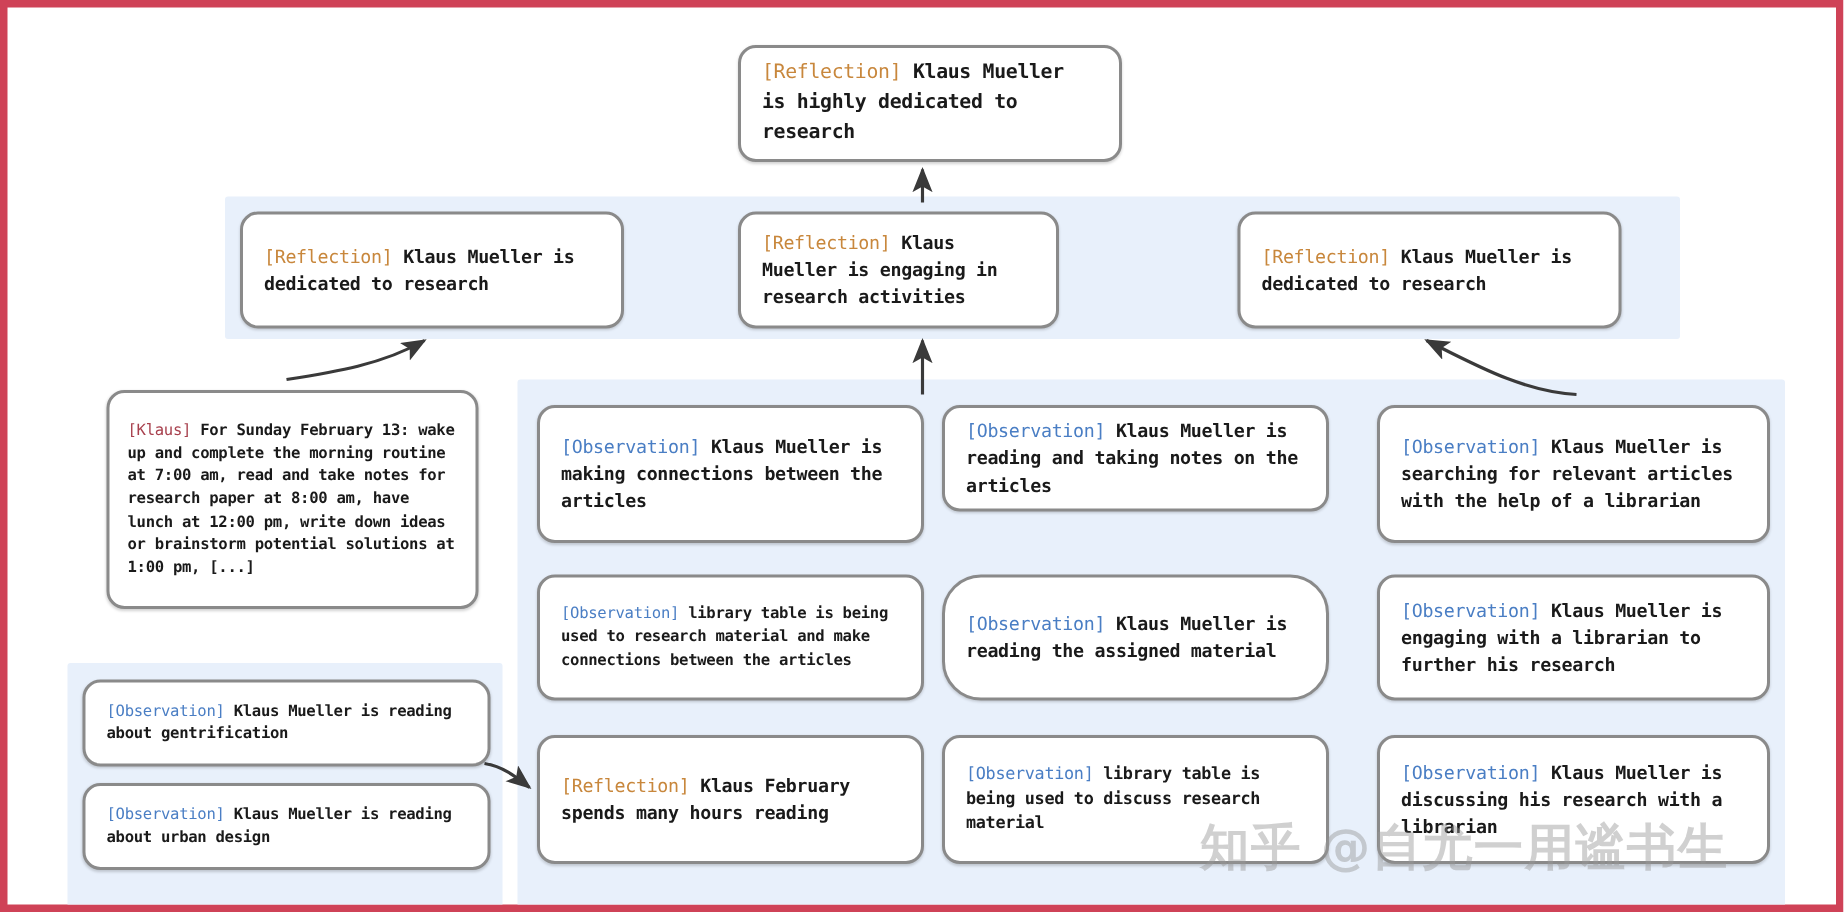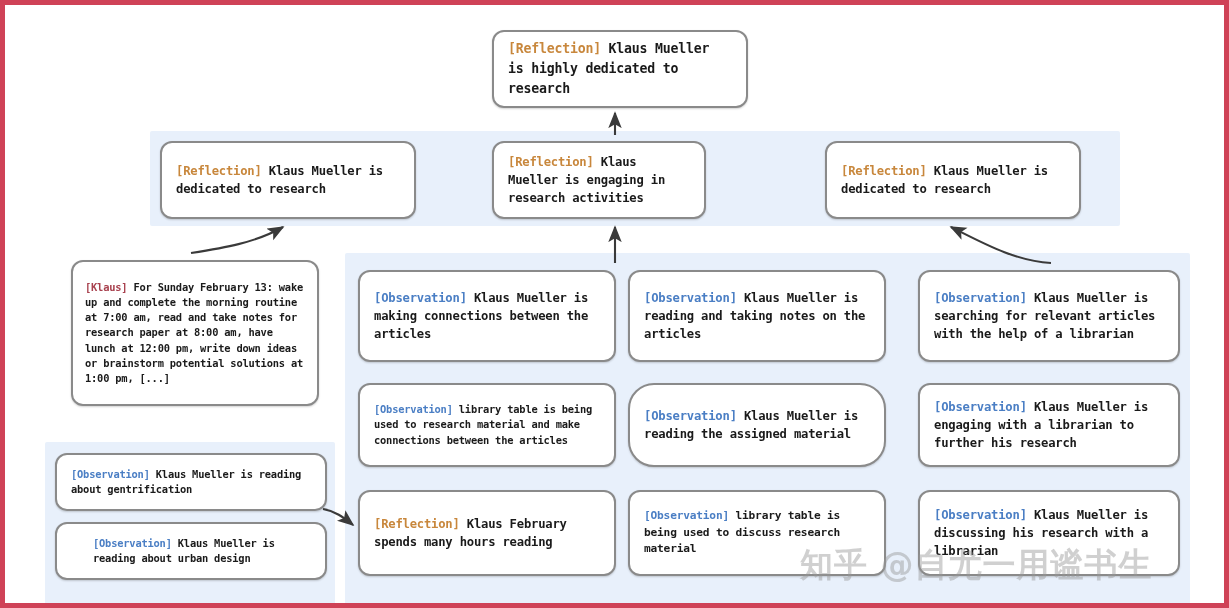--- a/index.html
+++ b/index.html
@@ -41,21 +41,21 @@
   }
   .node .txt {
     padding: 0 14px;
     font-weight: bold;
     color: #1a1a1a;
     line-height: 1.5;
     letter-spacing: -0.2px;
     white-space: pre-wrap;
     word-break: normal;
   }
-  .tag { font-weight: bold; }
+  .tag { font-weight: normal; }
   .tag-reflection  { color: #c8873c; }
   .tag-observation { color: #4a7ec4; }
   .tag-plan        { color: #a8414e; }
 
   .fs13 .txt { font-size: 13.2px; }
   .fs12 .txt { font-size: 12.2px; }
   .fs11 .txt { font-size: 11.2px; }
   .fs10 .txt { font-size: 10.4px; line-height: 1.45; }
 
   
@@ -65,29 +65,29 @@
   #node-refl-1     { left: 155px; top: 136px; width: 256px; height: 78px; }
   #node-refl-2     { left: 487px; top: 136px; width: 214px; height: 78px; }
   #node-refl-3     { left: 820px; top: 136px; width: 256px; height: 78px; }
 
   
   #node-plan       { left: 66px;  top: 255px; width: 248px; height: 146px; }
   #node-plan .txt  { padding: 0 12px; }
 
   
   #node-obs-gentri { left: 50px;  top: 448px; width: 272px; height: 58px; }
-  #node-obs-urban  { left: 50px;  top: 517px; width: 272px; height: 58px; padding-left: 22px; }
+  #node-obs-urban  { left: 50px;  top: 517px; width: 272px; height: 58px; }
 
   
   #node-c1-r1      { left: 353px; top: 265px; width: 258px; height: 92px; }
   #node-c1-r2      { left: 353px; top: 378px; width: 258px; height: 84px; }
   #node-c1-r3      { left: 353px; top: 485px; width: 258px; height: 86px; }
 
   
-  #node-c2-r1      { left: 623px; top: 265px; width: 258px; height: 92px; }
+  #node-c2-r1      { left: 623px; top: 265px; width: 258px; height: 71px; }
   #node-c2-r2      { left: 623px; top: 378px; width: 258px; height: 84px; border-radius: 26px; }
   #node-c2-r3      { left: 623px; top: 485px; width: 258px; height: 86px; }
 
   
   #node-c3-r1      { left: 913px; top: 265px; width: 262px; height: 92px; border-radius: 12px; }
   #node-c3-r2      { left: 913px; top: 378px; width: 262px; height: 84px; }
   #node-c3-r3      { left: 913px; top: 485px; width: 262px; height: 86px; }
 
   
   #arrows {

